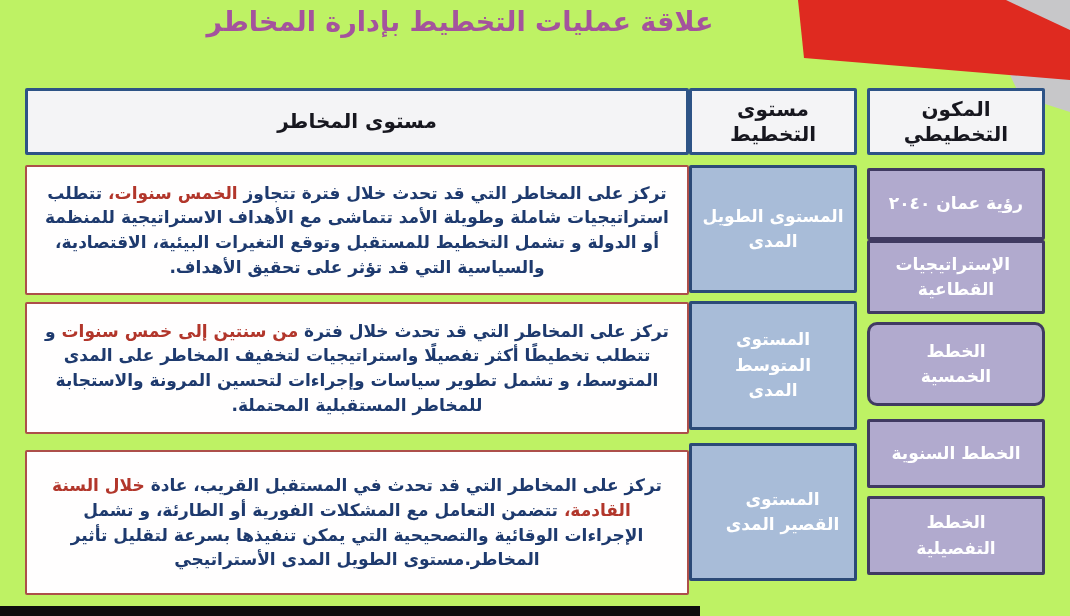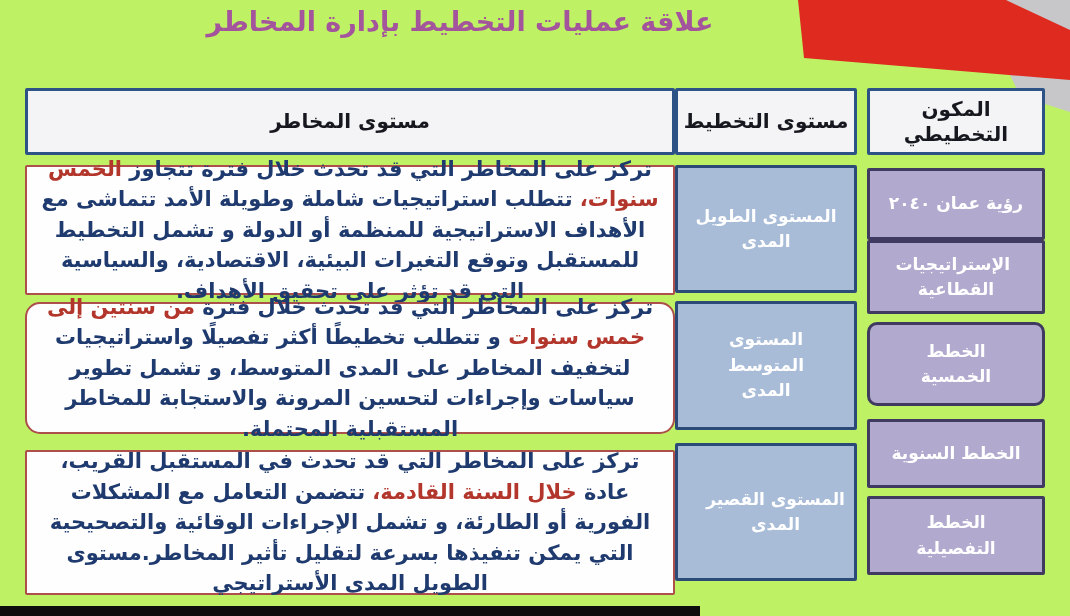--- a/index.html
+++ b/index.html
@@ -30,44 +30,44 @@
     color:var(--title-color,#a4539d);
     line-height:1.35;
   }
   
   .layout{
     position:absolute;top:88px;right:25px;left:25px;
     display:flex;flex-direction:row;align-items:flex-start;
   }
   .col{display:flex;flex-direction:column;}
   .col-component{width:178px;margin-left:10px;justify-content:center;}
-  .col-level{width:182px;}
+  .col-level{width:168px;}
   .col-risk{flex:1;}
   .box{box-sizing:border-box;border-radius:2px;}
   .header-box{
     height:67px;
     background:var(--header-bg,#f4f4f6);
     border:3px solid var(--header-border,#2d5386);
     color:var(--header-text,#17171f);
     font-weight:bold;font-size:20px;line-height:1.25;
     display:flex;align-items:center;justify-content:center;text-align:center;
   }
   
   .risk-box{
     background:#fffefe;
     border:2px solid var(--risk-border,#ad4f4a);
     color:var(--risk-text-color,#1e3a6e);
-    font-weight:bold;font-size:21px;line-height:1.45;
+    font-weight:bold;font-size:17px;line-height:1.45;
     display:flex;align-items:center;justify-content:center;
     padding:4px 14px;text-align:center;
   }
   .risk-box p{margin:0;}
   .hl{color:var(--risk-highlight,#b2362b);}
   .risk-1{height:130px;margin-top:10px;}
-  .risk-2{height:132px;margin-top:7px;border-radius:15px;}
+  .risk-2{height:132px;margin-top:7px;}
   .risk-3{height:145px;margin-top:16px;}
   
   .level-box{
     background:var(--level-bg,#a8bcd8);
     border:3px solid var(--level-border,#2c4a77);
     color:#ffffff;font-weight:bold;font-size:17px;line-height:1.5;
     display:flex;align-items:center;justify-content:center;text-align:center;
     padding:4px 8px;
   }
   .level-1{height:128px;margin-top:10px;}

